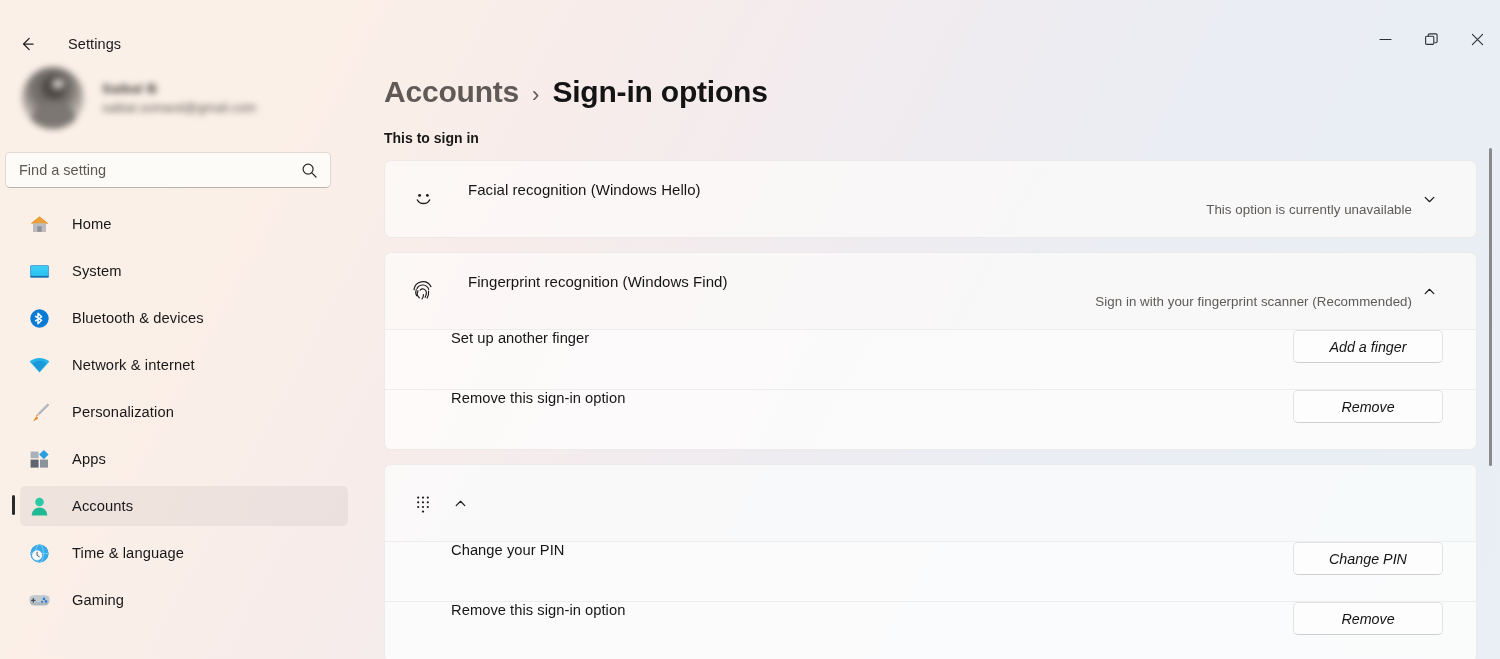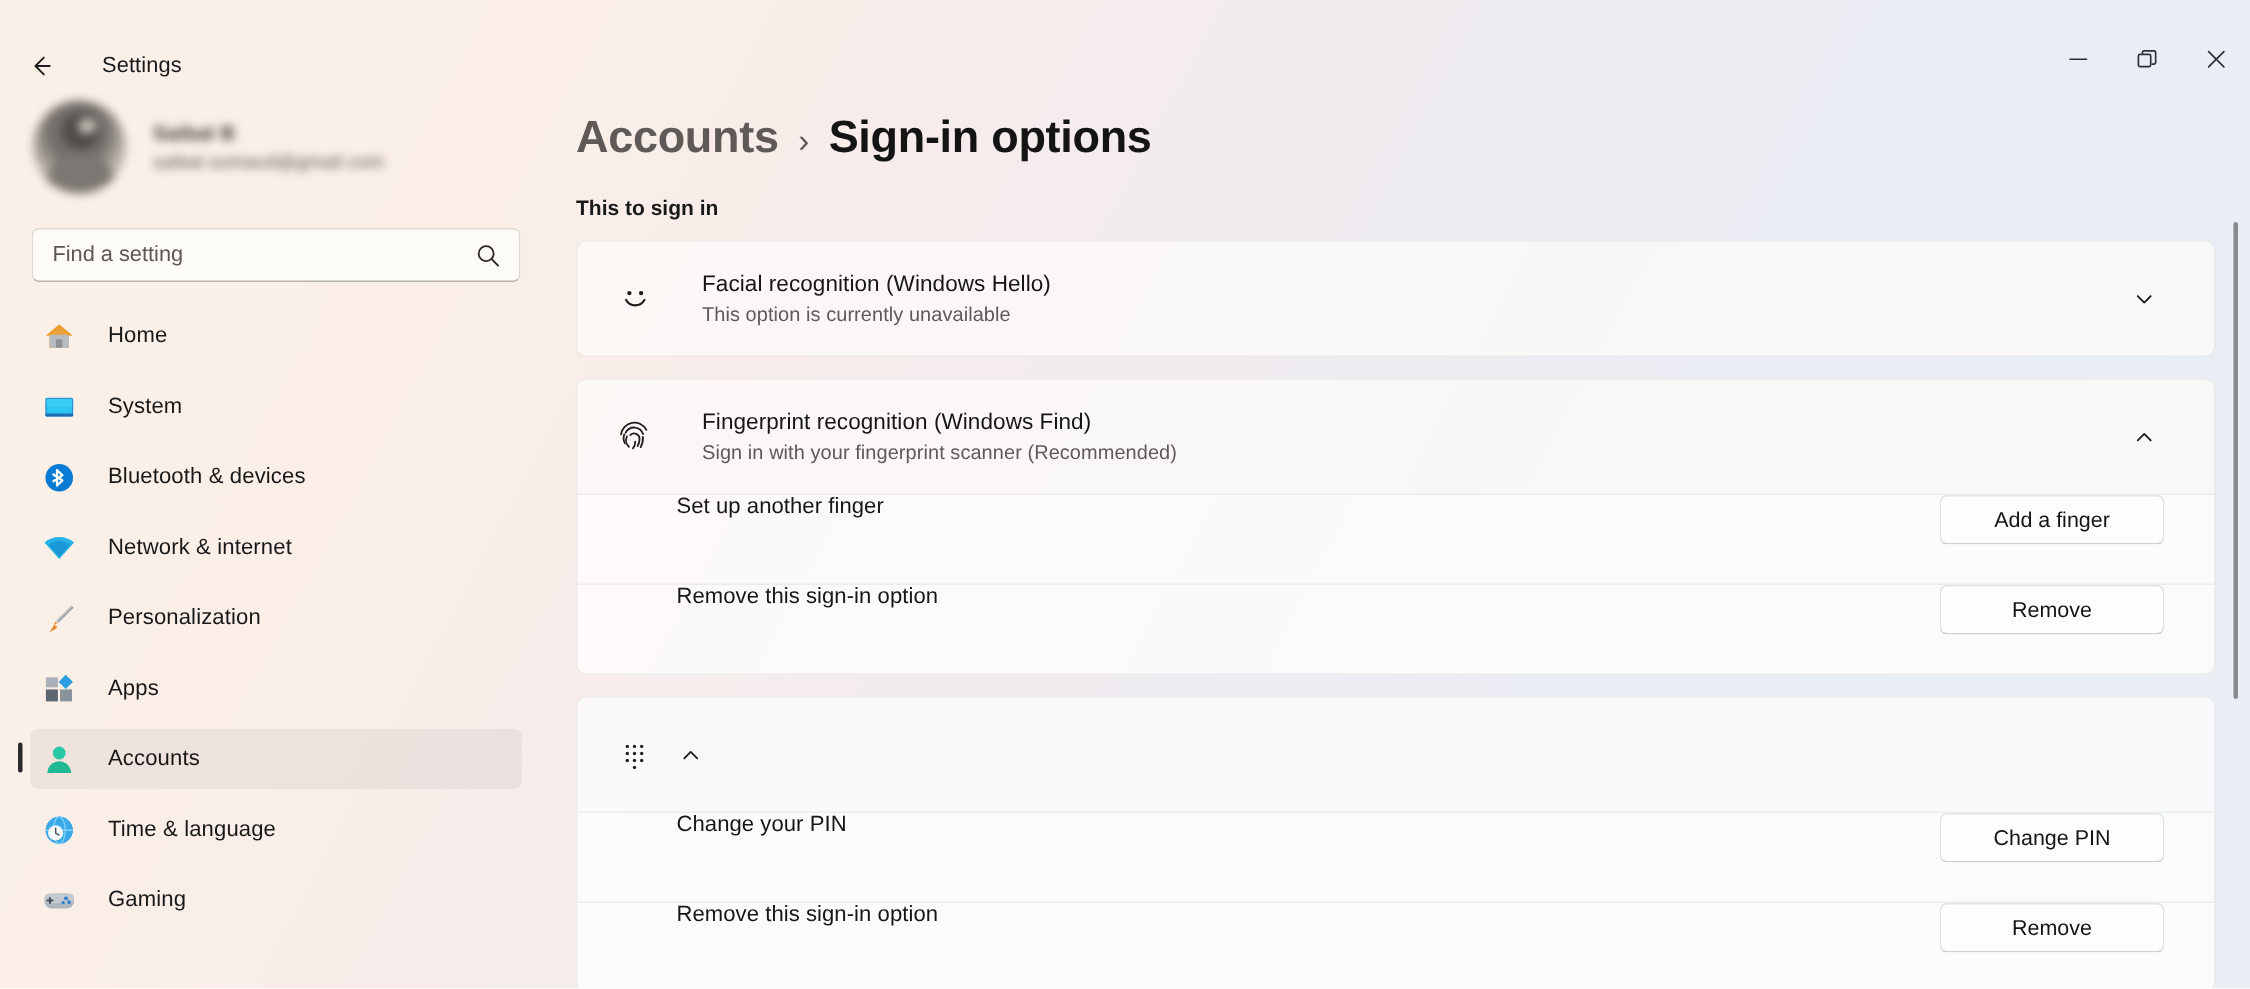--- a/index.html
+++ b/index.html
@@ -134,21 +134,21 @@
     letter-spacing: .2px;
   }
   .profile-email {
     font-size: 12.5px;
     color: #55504c;
     margin-top: 5px;
     letter-spacing: .2px;
   }
 
   .search-wrap {
-    margin: 12px 0 0 21px;
+    margin: 12px 0 0 5px;
     width: 326px;
     height: 36px;
     box-sizing: border-box;
     background: #fdfbf8;
     border: 1px solid #dfd9d2;
     border-bottom: 1px solid #b9b3ac;
     border-radius: 5px;
     display: flex;
     align-items: center;
     padding: 0 12px 0 13px;
@@ -271,20 +271,21 @@
   .card-title {
     font-size: 15px;
     color: #151515;
     letter-spacing: .05px;
   }
   .card-sub {
     font-size: 13.3px;
     color: #5e5a57;
     margin-top: 4px;
     letter-spacing: .05px;
+    text-align: right;
   }
   .chev {
     width: 34px; height: 34px;
     flex: 0 0 auto;
     display: flex;
     align-items: center;
     justify-content: center;
     border-radius: 5px;
     cursor: default;
     margin-right: 14px;
@@ -313,20 +314,21 @@
     border: 1px solid #e2e2e3;
     border-bottom-color: #cfcfd1;
     border-radius: 5px;
     font-family: "Liberation Sans", sans-serif;
     font-size: 14.3px;
     color: #141414;
     cursor: default;
     display: flex;
     align-items: center;
     justify-content: center;
+    font-style: italic;
   }
 
   
   .scrollbar {
     position: absolute;
     right: 4px; top: 148px;
     width: 10px;
     height: 318px;
     z-index: 25;
   }

